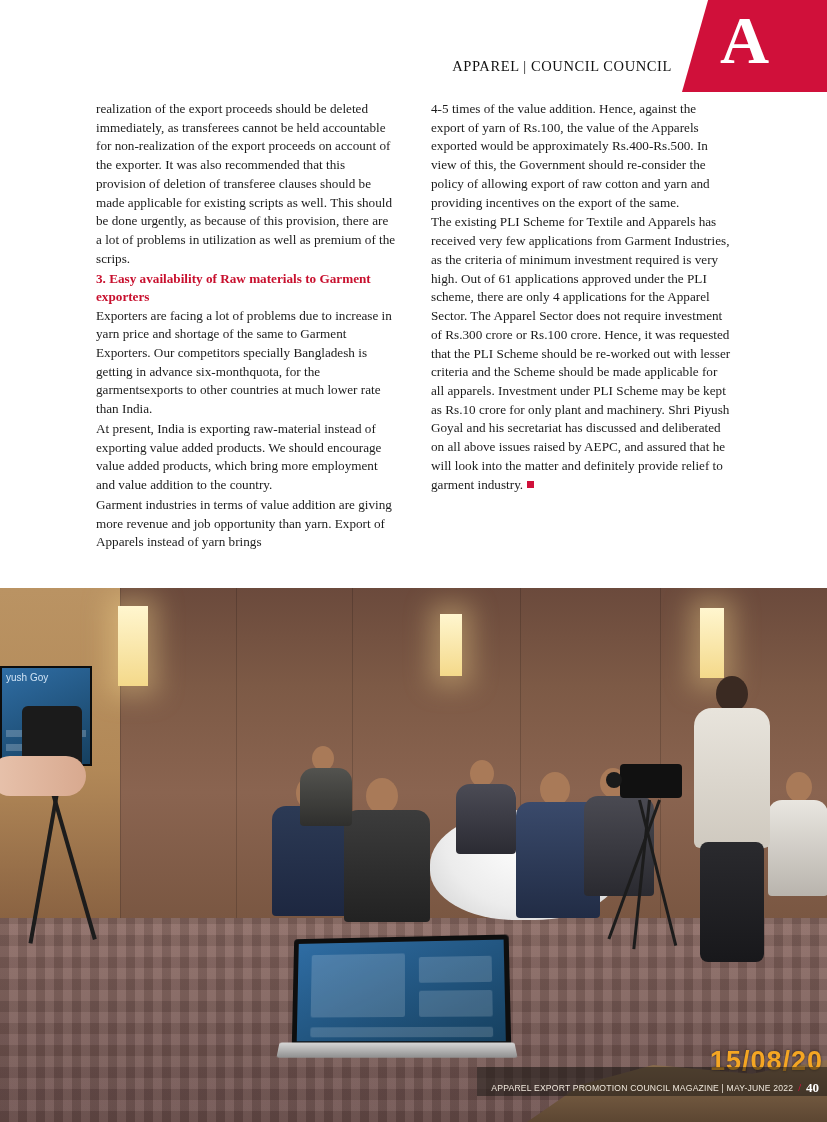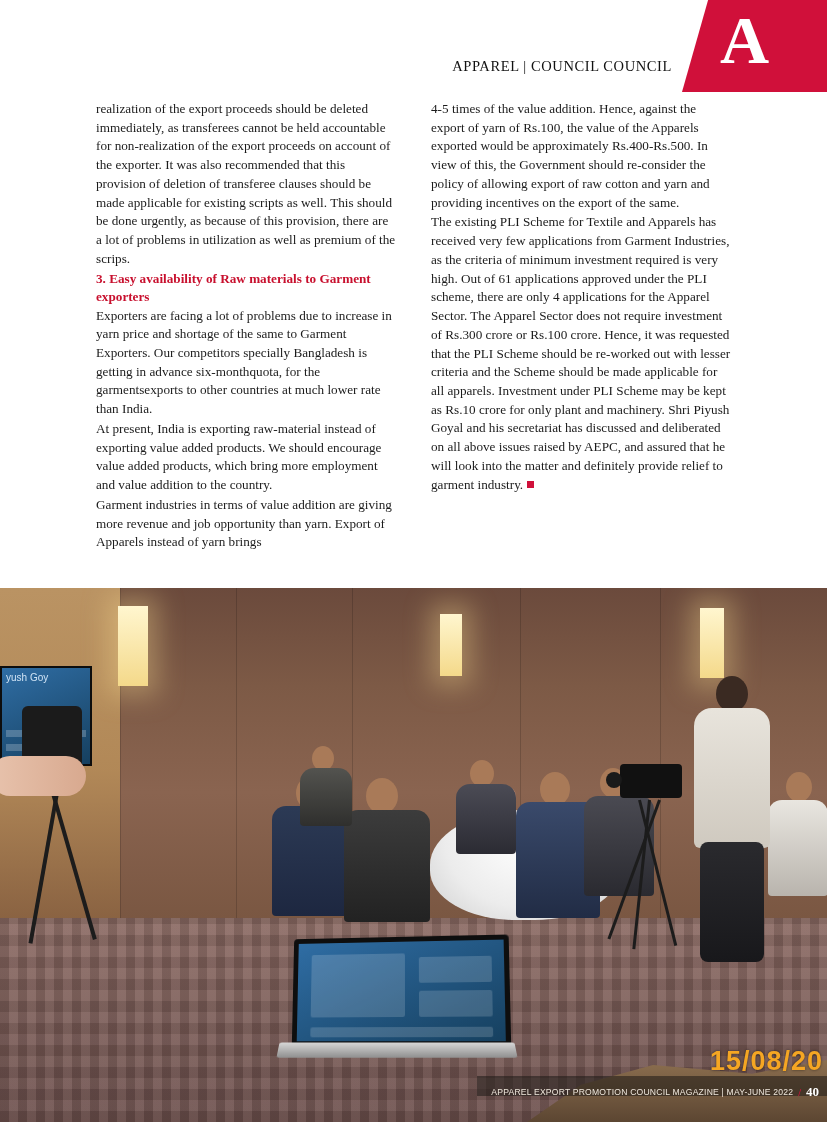--- a/index.html
+++ b/index.html
@@ -209,21 +209,21 @@
     color: #f5a623;
     letter-spacing: 1px;
     text-shadow: 0 0 3px rgba(0,0,0,.55);
     white-space: nowrap;
   }
 
   
   .footer-bar {
     position: absolute;
     right: 0; bottom: 26px;
-    height: 20px;
+    height: 29px;
     padding: 12px 8px 0 14px;
     display: flex;
     align-items: center;
     gap: 5px;
     background: rgba(30,25,22,.55);
   }
   .footer-text {
     font-family: "Liberation Sans", sans-serif;
     font-size: 8.6px;
     color: #efe7dc;

